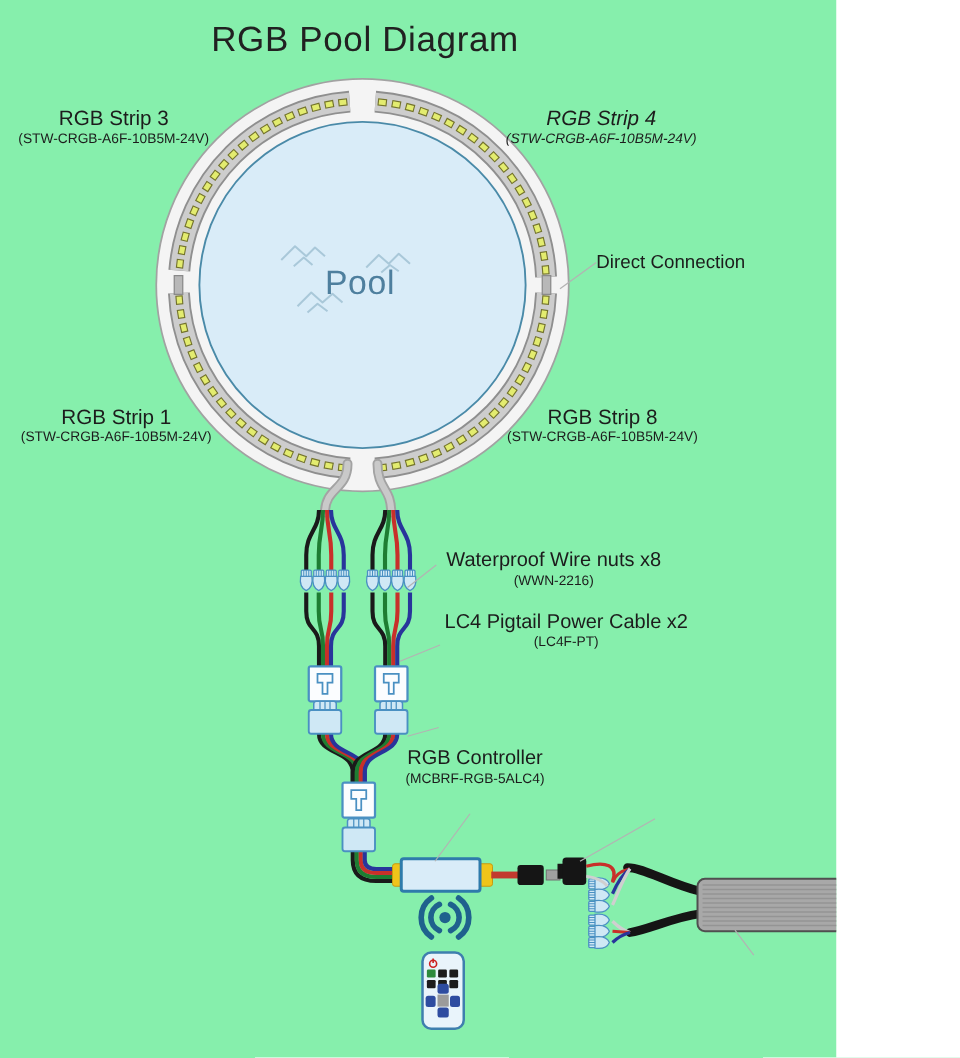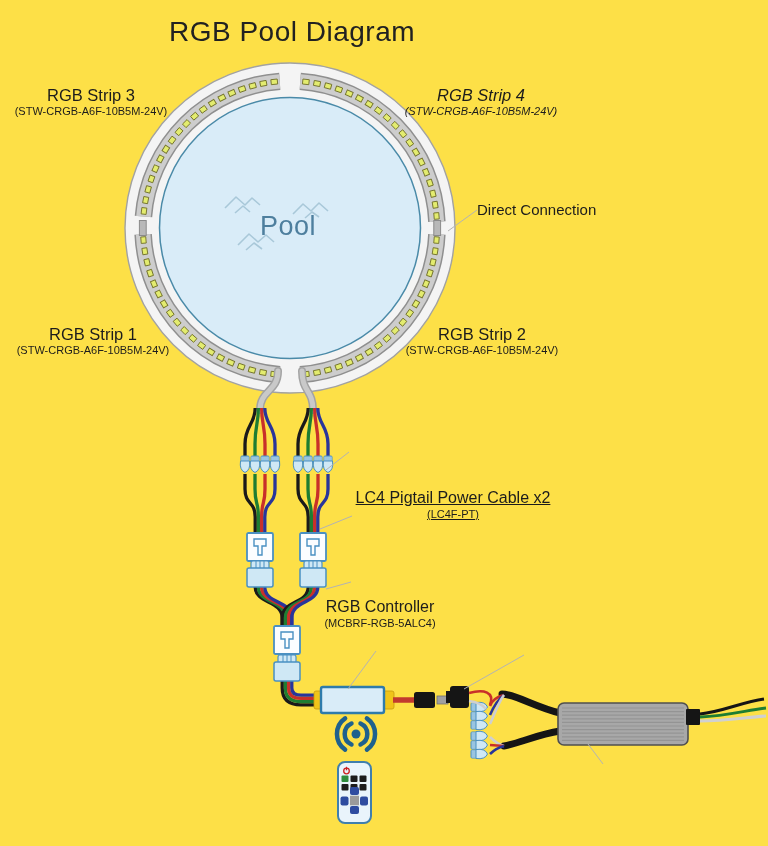--- a/index.html
+++ b/index.html
@@ -1,16 +1,16 @@
 <!DOCTYPE html>
 <html><head>
 <meta charset="utf-8">
 <style>
   html,body{margin:0;padding:0;background:#fff;}
-  .stage{position:relative;width:768px;height:846px;background:#fde047;overflow:hidden;
+  .stage{position:relative;width:669px;height:846px;background:#86efac;overflow:hidden;
          font-family:"Liberation Sans",sans-serif;color:#1c1c1c;}
   svg{position:absolute;left:0;top:0;}
   .lbl{position:absolute;text-align:center;line-height:1.12;}
   .lbl .main{font-size:16px;}
   .lbl .part{font-size:11px;margin-top:1px;}
   .strip-label .main{font-size:16.5px;}
   .title{position:absolute;left:142px;top:16px;width:300px;text-align:center;
          font-size:28px;letter-spacing:0.5px;font-weight:500;color:#212121;}
   .pool-label{position:absolute;left:238px;top:211px;width:100px;text-align:center;
          font-size:27px;color:#4e7f9e;letter-spacing:0.5px;}
@@ -368,29 +368,33 @@
 </div>
 <div class="lbl strip-label" style="left:381px;top:86px;width:200px;font-style:italic;">
   <div class="main">RGB Strip 4</div>
   <div class="part">(STW-CRGB-A6F-10B5M-24V)</div>
 </div>
 <div class="lbl strip-label" style="left:-7px;top:325px;width:200px;">
   <div class="main">RGB Strip 1</div>
   <div class="part">(STW-CRGB-A6F-10B5M-24V)</div>
 </div>
 <div class="lbl strip-label" style="left:382px;top:325px;width:200px;">
-  <div class="main">RGB Strip 2</div>
+  <div class="main">RGB Strip 8</div>
   <div class="part">(STW-CRGB-A6F-10B5M-24V)</div>
 </div>
 
 <div class="direct">Direct Connection</div>
 
 <div class="pool-label">Pool</div>
 
-<div class="lbl" style="left:354px;top:489px;width:198px;text-decoration:underline;">
+<div class="lbl" style="left:352px;top:440px;width:182px;">
+  <div class="main">Waterproof Wire nuts x8</div>
+  <div class="part">(WWN-2216)</div>
+</div>
+<div class="lbl" style="left:354px;top:489px;width:198px;">
   <div class="main">LC4 Pigtail Power Cable x2</div>
   <div class="part">(LC4F-PT)</div>
 </div>
 <div class="lbl" style="left:320px;top:598px;width:120px;">
   <div class="main">RGB Controller</div>
   <div class="part">(MCBRF-RGB-5ALC4)</div>
 </div>
 
 </div>
 

